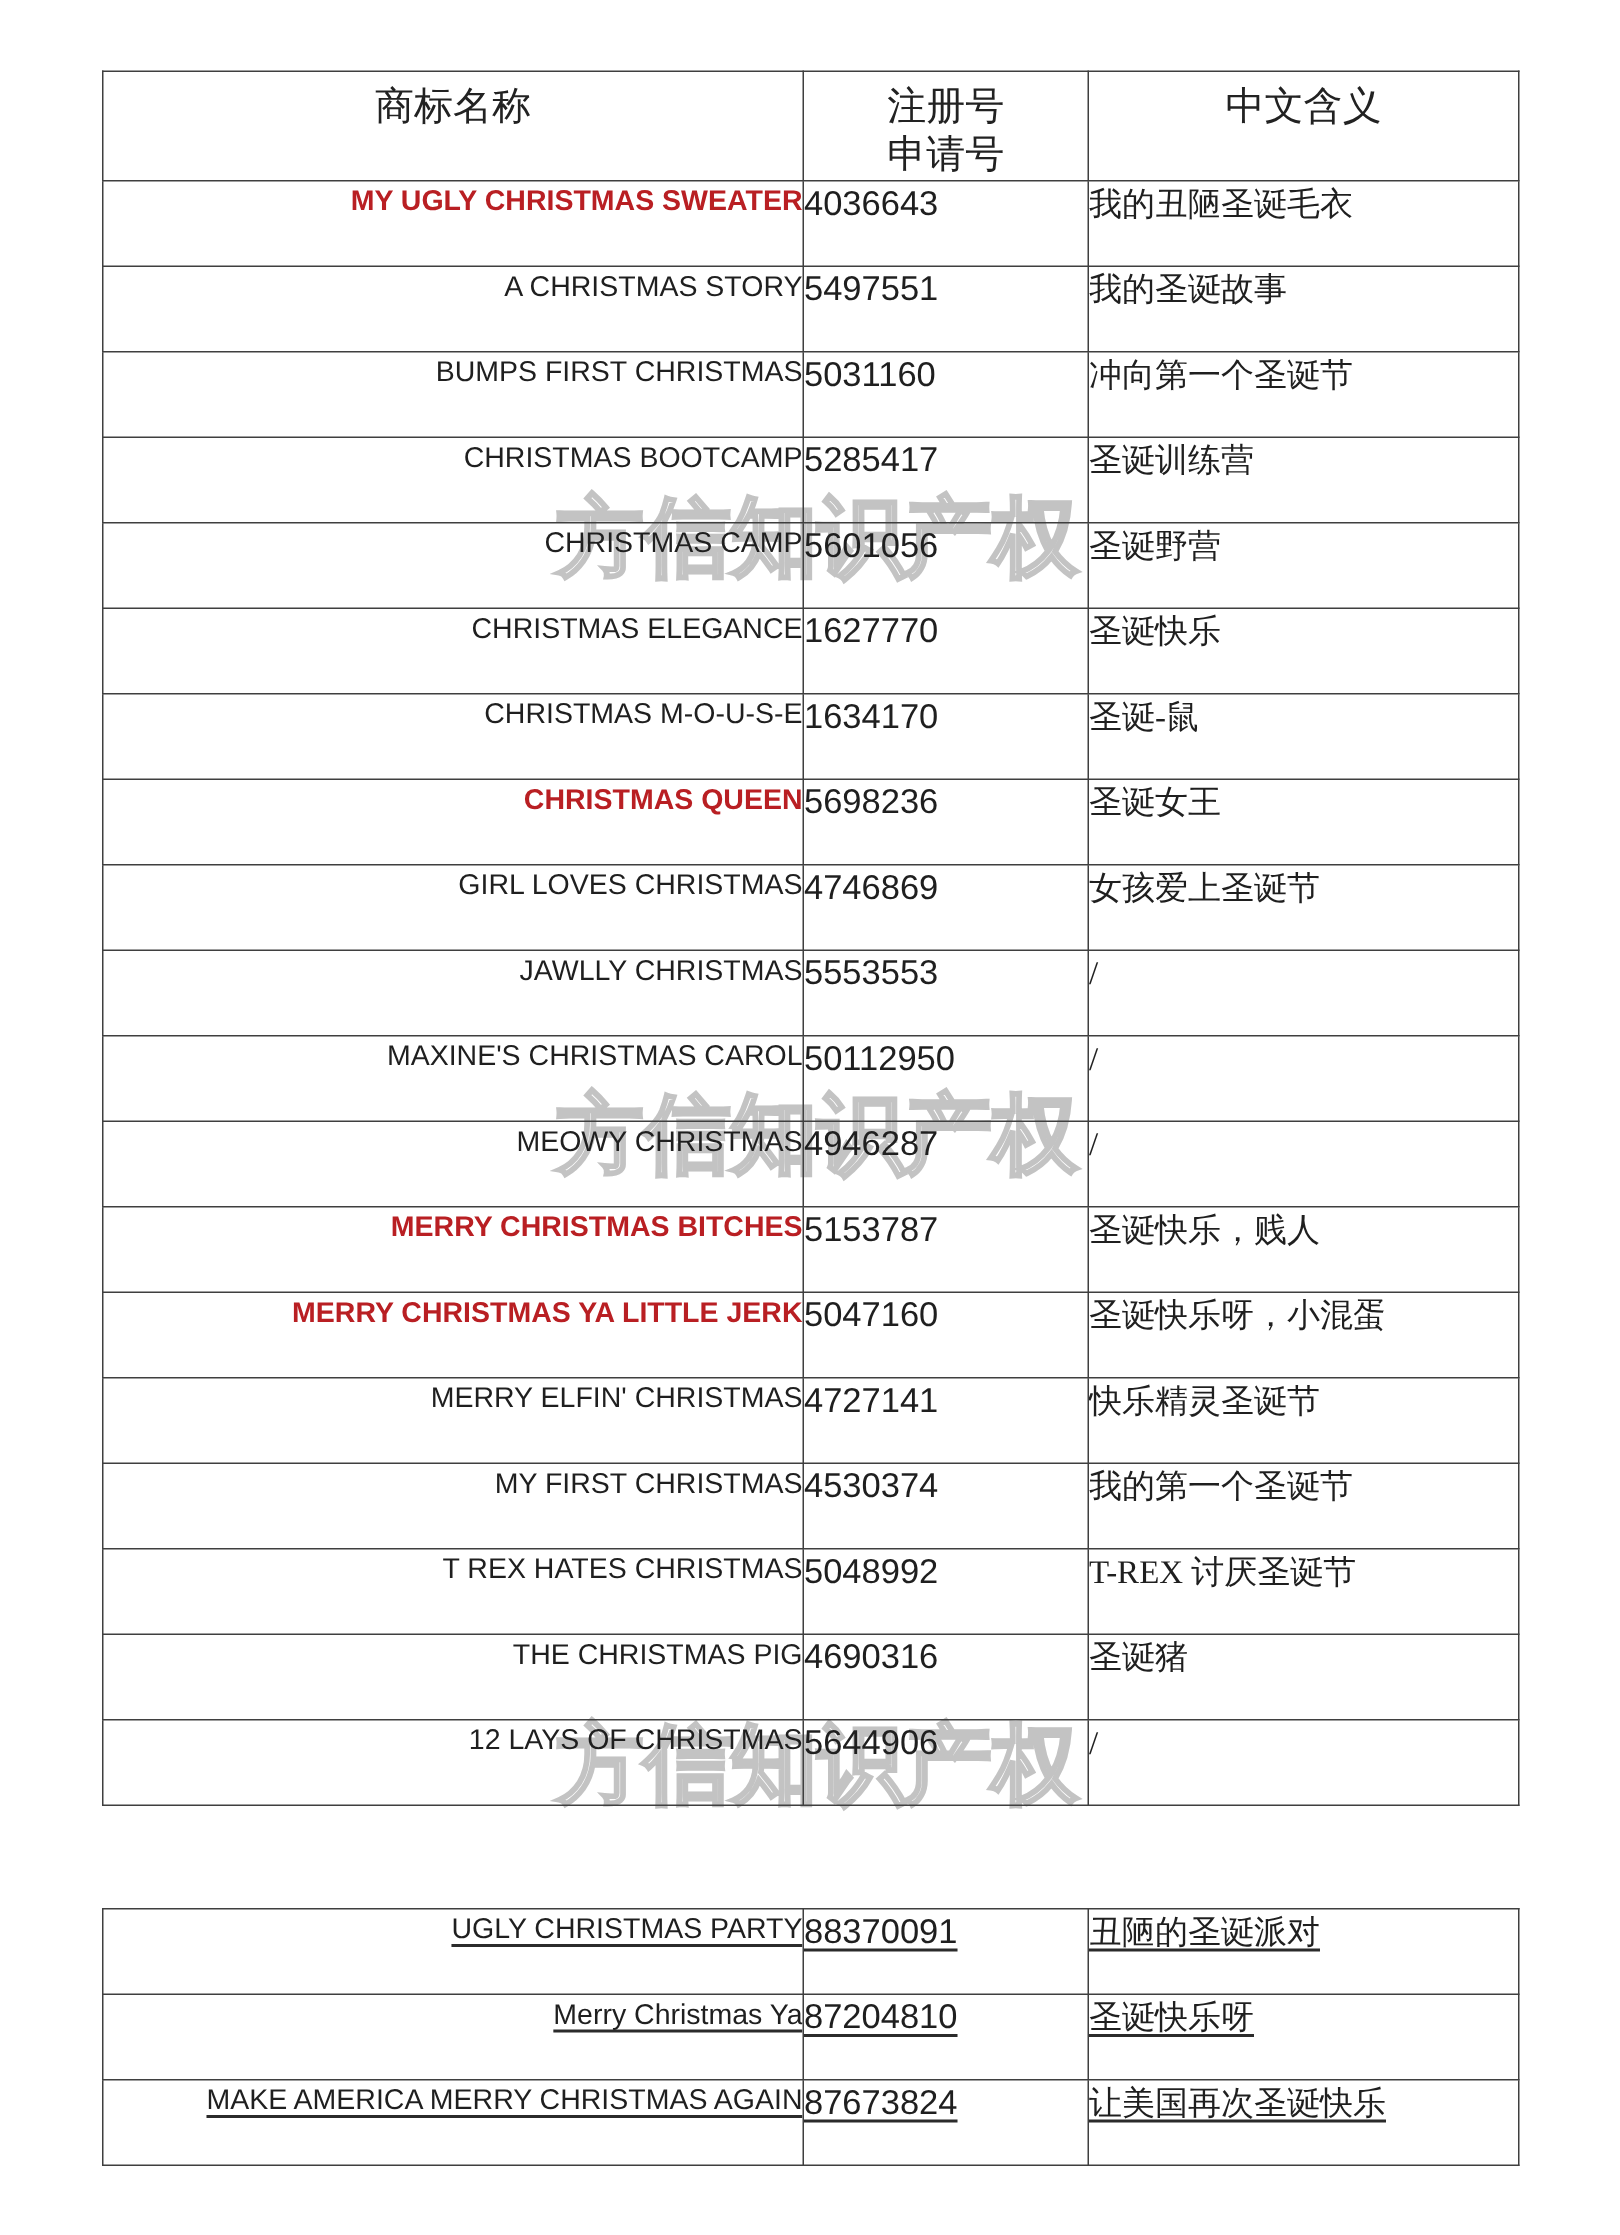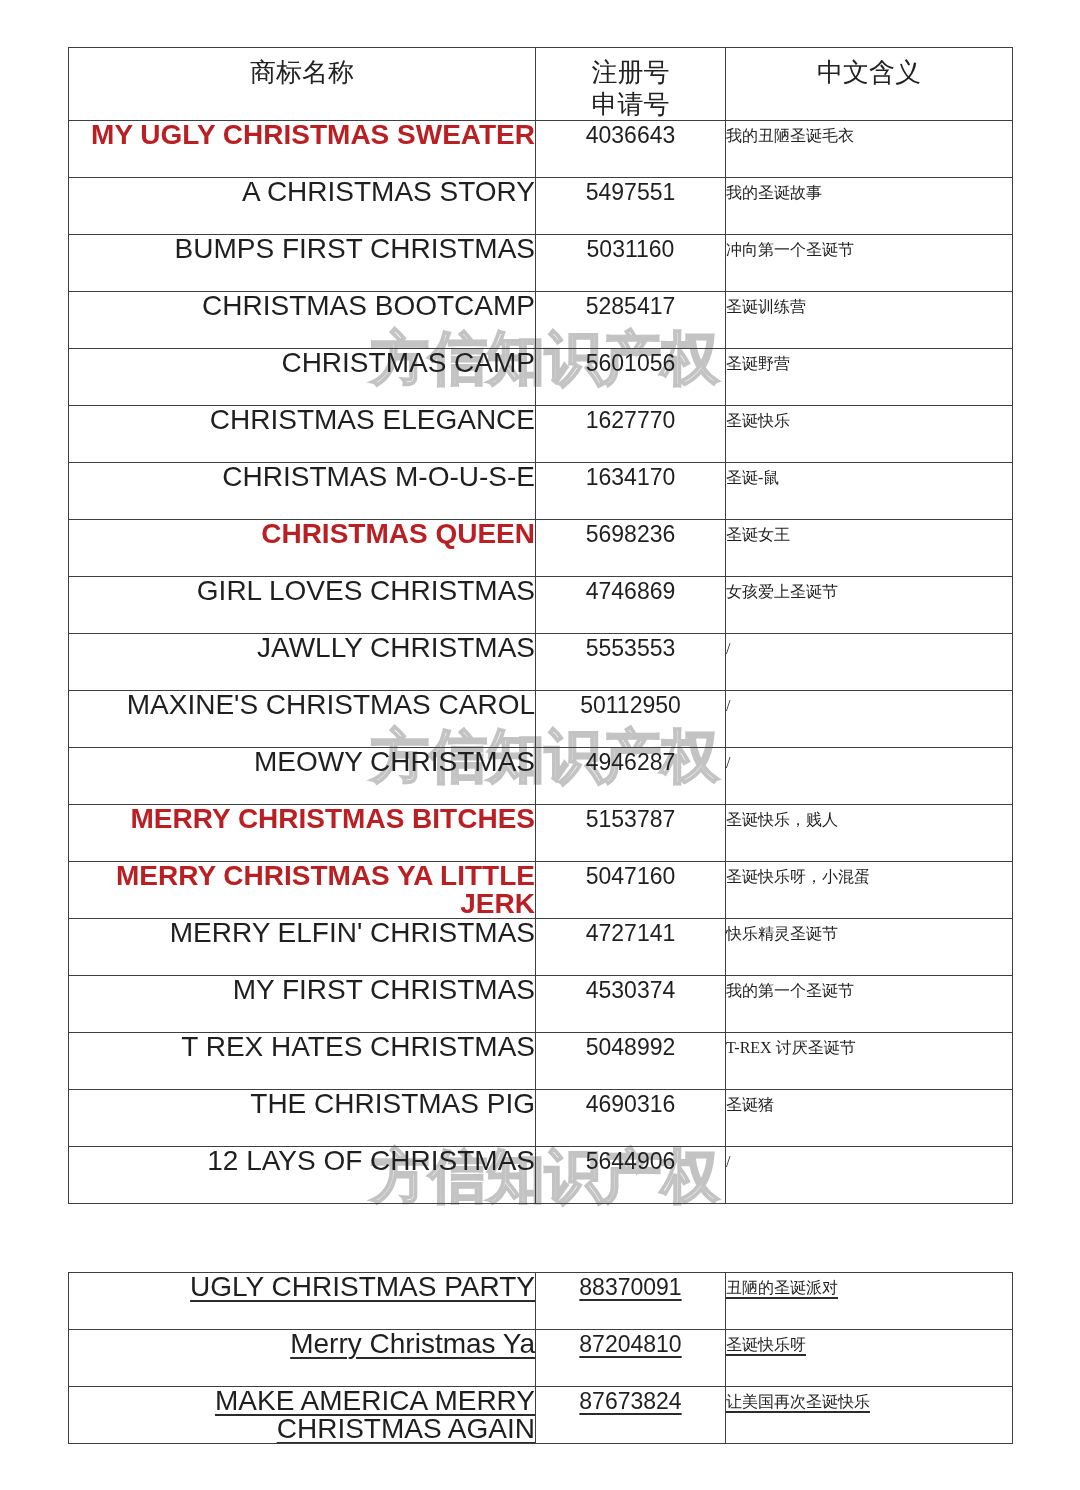--- a/index.html
+++ b/index.html
@@ -48,44 +48,44 @@
   }
   col.c1 { width: 467px; }
   col.c2 { width: 190px; }
   col.c3 { width: 287px; }
 
   thead tr { height: 68px; }
   tbody tr { height: 57px; }
 
   table.tm th {
     font-weight: normal;
-    font-family: Liberation Sans, sans-serif;
+    font-family: Liberation Mono, monospace;
     font-size: 26px;
     text-align: center;
     padding-top: 8px;
     line-height: 32px;
     color: #222222;
   }
 
   .col-name {
     text-align: right;
     padding: 9px 9px 0 4px;
-    font-size: 28px;
+    font-size: 19px;
     line-height: 28px;
   }
   .col-number {
-    text-align: center;
+    text-align: left;
     padding-top: 9px;
     font-size: 23px;
     line-height: 28px;
   }
   .col-meaning {
     text-align: left;
     padding: 9px 2px 0 10px;
-    font-size: 16px;
+    font-size: 22px;
     line-height: 30px;
     font-family: "Liberation Serif", serif;
   }
   .red {
     color: #b91f23;
     font-weight: bold;
   }
   
   .u-wavy {
     text-decoration-style: wavy;

